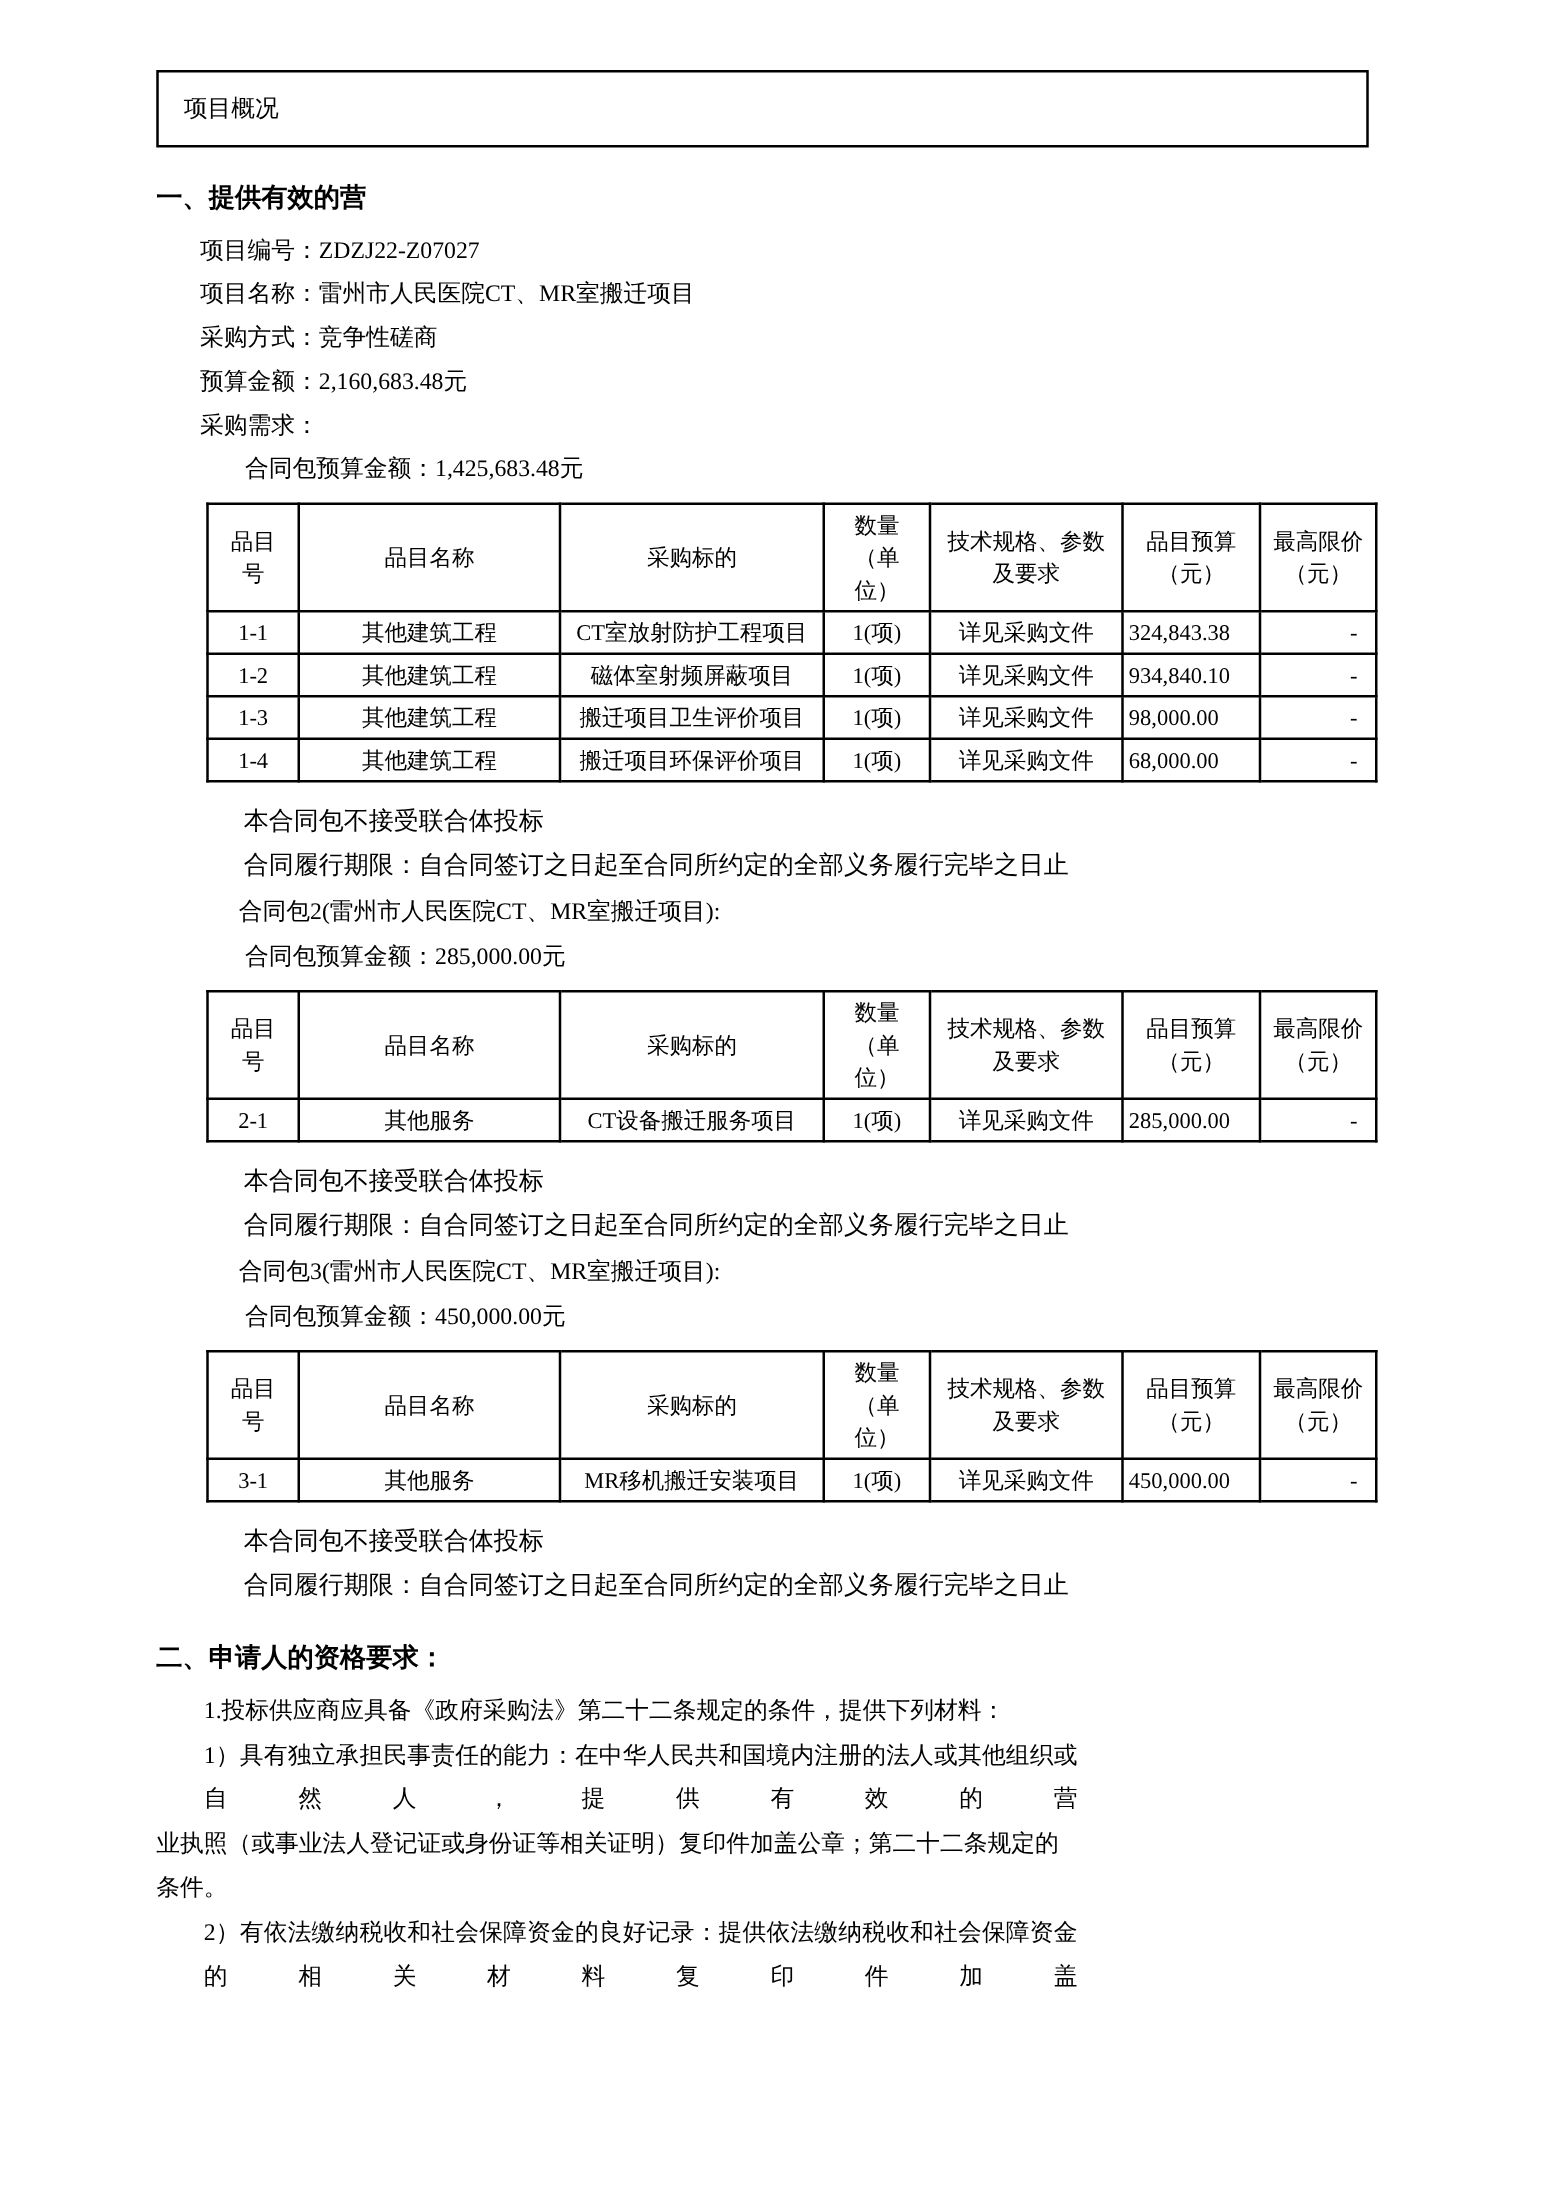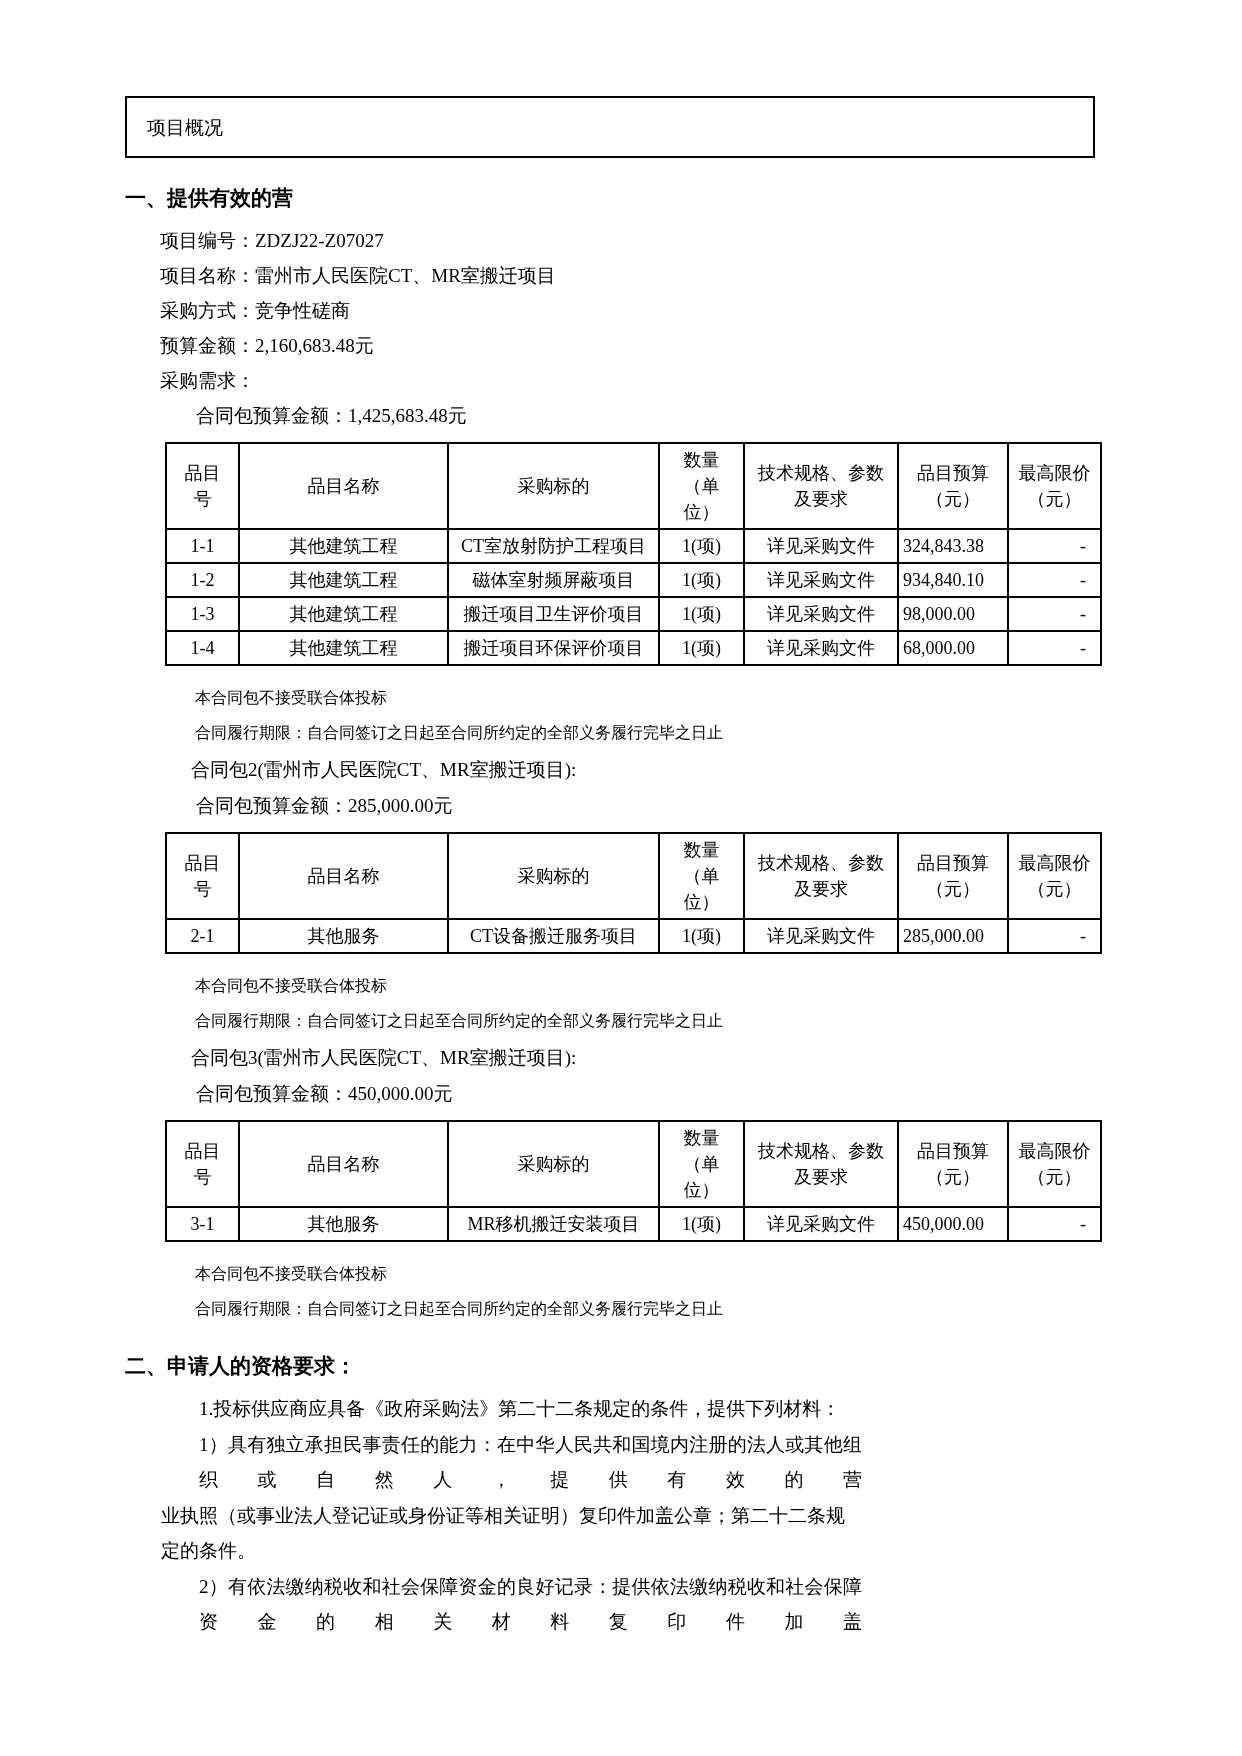--- a/index.html
+++ b/index.html
@@ -2,21 +2,21 @@
 <html><head>
 <meta charset="utf-8">
 <style>
   * { margin:0; padding:0; box-sizing:border-box; }
   html,body { background:#ffffff; }
   body {
     width:1242px; height:1756px; position:relative; overflow:hidden;
     color:#000; font-family:"Liberation Serif","DejaVu Serif",serif;
   }
   .page { position:absolute; left:0; top:0; width:984px; height:1756px;
-          padding:96px 122px 20px 125px; }
+          padding:56px 122px 20px 125px; }
 
   
   .overview-box { border:2px solid #000; width:970px; padding:14px 10px 12px 8px; }
   .ov-title { margin-left:12px; font-size:19px; line-height:32px; }
   .ov-line { font-size:19px; line-height:33px; }
   .ov-line.first { margin-left:54px; }
   .stretch { text-align:justify; text-align-last:justify; }
 
   
   .sec-heading { margin-top:26px; font-size:21px; font-weight:bold; line-height:28px; }
@@ -30,24 +30,24 @@
   .pkg-budget { margin-left:71px; font-size:19px; line-height:36px; }
   .items-table { border-collapse:collapse; table-layout:fixed; width:935px;
                  margin:8px 0 8px 40px; }
   .items-table th, .items-table td { border:2px solid #000; font-size:18px;
                  text-align:center; vertical-align:middle; }
   .items-table th { font-weight:normal; white-space:pre-line; line-height:26px; padding:3px 2px; }
   .items-table td { height:34px; line-height:22px; padding:2px 4px; }
   .items-table td.c5 { text-align:left; padding-right:10px; }
   .items-table td.c6 { text-align:right; padding-right:14px; }
   .pkg-notes { margin-top:14px; margin-bottom:2px; }
-  .note { margin-left:70px; font-size:16px; line-height:35px; }
-
-  
-  #s2-lines { margin-top:11px;margin-left:36px; }
+  .note { margin-left:70px; font-size:20px; line-height:35px; }
+
+  
+  #s2-lines { margin-top:11px; }
   .p-line { font-size:19px; line-height:35.5px; }
   .p-line.indent { padding-left:38px; }
 </style>
 </head>
 <body>
 
 <div class="page">
 
   <div class="overview-box">
     <div class="ov-title">项目概况</div>

